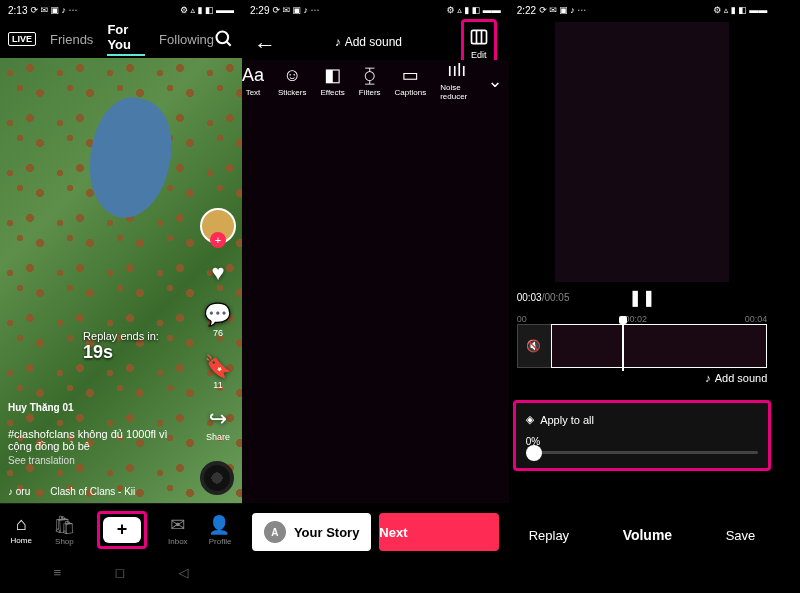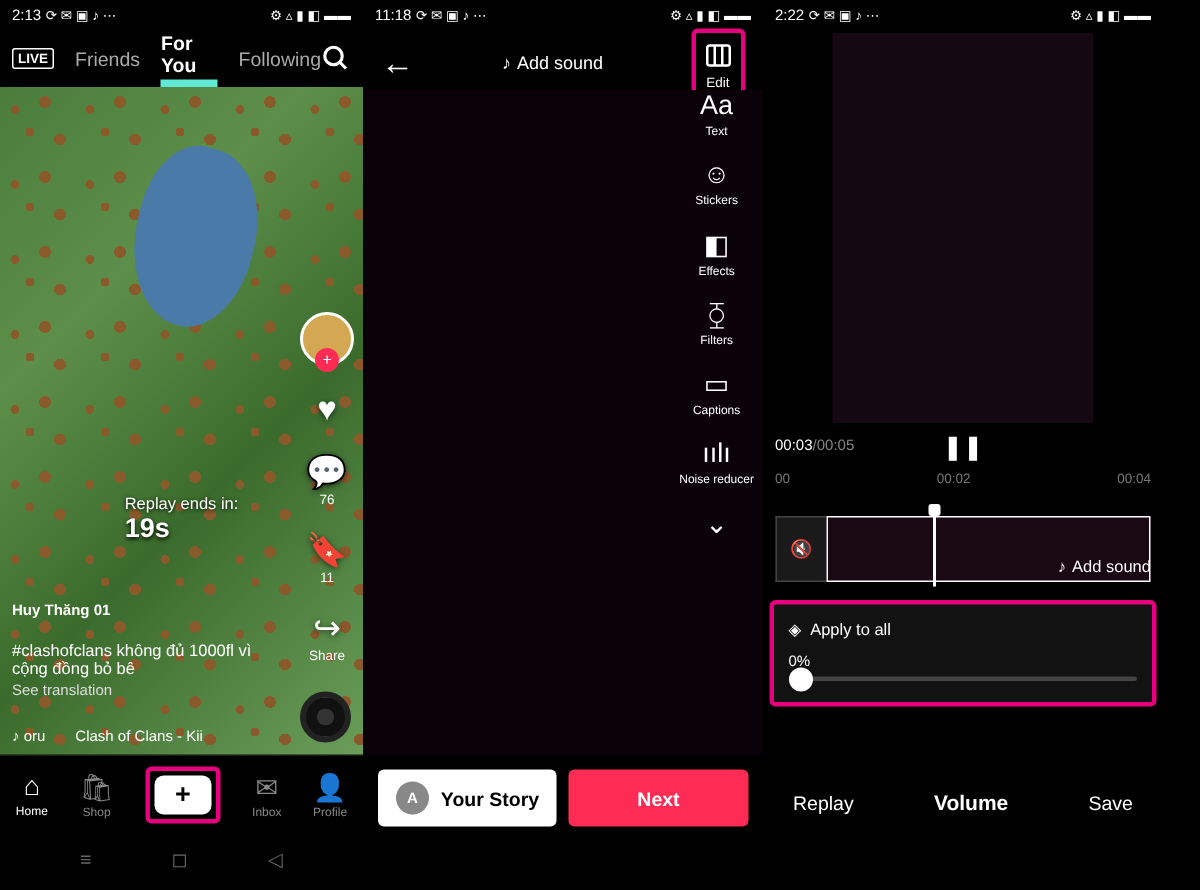--- a/index.html
+++ b/index.html
@@ -6,21 +6,21 @@
 body{background:#000;width:800px;height:593px;display:flex;overflow:hidden}
 .phone{width:242px;height:593px;background:#000;position:relative;color:#fff;overflow:hidden}
 .phone:nth-child(2){width:266.66px}
 .phone:nth-child(3){width:266.66px}
 .status-bar{height:20px;display:flex;align-items:center;justify-content:space-between;padding:0 8px;font-size:10px;background:#000}
 .status-left,.status-right{display:flex;align-items:center;gap:3px}
 .status-icon{font-size:9px}
 .top-nav{display:flex;align-items:center;justify-content:space-between;padding:6px 8px;height:38px}
 .top-nav-tabs{display:flex;gap:14px;font-size:13px;align-items:center}
 .top-nav-tab{color:#aaa}
-.top-nav-tab.active{color:#fff;font-weight:600;border-bottom:5px solid #5eead4;padding-bottom:2px}
+.top-nav-tab.active{color:#fff;font-weight:600;border-bottom:2px solid #5eead4;padding-bottom:2px}
 .live-badge{font-size:9px;border:1px solid #fff;padding:1px 3px;border-radius:2px;font-weight:700}
 .search-icon{font-size:18px}
 .feed{position:relative;height:445px;background:linear-gradient(135deg,#4a7c3c 0%,#5d8f4a 30%,#3a6b2c 60%,#6b9d5a 100%);overflow:hidden}
 .game-overlay{position:absolute;inset:0;background-image:radial-gradient(circle at 20% 30%,#8b5a2b 3px,transparent 3px),radial-gradient(circle at 60% 20%,#8b5a2b 4px,transparent 4px),radial-gradient(circle at 40% 60%,#8b5a2b 3px,transparent 3px),radial-gradient(circle at 80% 70%,#8b5a2b 4px,transparent 4px);background-size:50px 50px}
 .game-water{position:absolute;top:40px;left:90px;width:80px;height:120px;background:#4a7ba8;border-radius:40% 50% 45% 55%;transform:rotate(15deg)}
 .right-rail{position:absolute;right:6px;top:150px;display:flex;flex-direction:column;gap:16px;align-items:center}
 .rail-item{display:flex;flex-direction:column;align-items:center;color:#fff;font-size:9px}
 .rail-icon{font-size:22px;filter:drop-shadow(0 1px 2px rgba(0,0,0,0.6))}
 .avatar-ring{width:36px;height:36px;border-radius:50%;background:#d4a853;border:2px solid #fff;position:relative}
 .avatar-plus{position:absolute;bottom:-6px;left:50%;transform:translateX(-50%);width:16px;height:16px;background:#fe2c55;border-radius:50%;display:flex;align-items:center;justify-content:center;font-size:11px}
@@ -40,35 +40,35 @@
 .create-btn::before{content:'';position:absolute;left:-3px;top:0;bottom:0;width:6px;background:#25f4ee;border-radius:6px 0 0 6px;z-index:-1}
 .create-btn::after{content:'';position:absolute;right:-3px;top:0;bottom:0;width:6px;background:#fe2c55;border-radius:0 6px 6px 0;z-index:-1}
 .highlight-box{border:3px solid #e6007e;border-radius:4px;padding:3px}
 .sys-nav{height:34px;display:flex;justify-content:space-evenly;align-items:center;color:#666;font-size:13px}
 
 .p2-header{display:flex;align-items:center;justify-content:space-between;padding:10px 12px;height:44px}
 .back-arrow{font-size:22px}
 .add-sound-pill{font-size:12px;display:flex;align-items:center;gap:4px}
 .edit-btn{display:flex;flex-direction:column;align-items:center;font-size:9px;gap:1px}
 .edit-icon-box{width:24px;height:24px;display:flex;align-items:center;justify-content:center;font-size:16px}
-.right-tools{position:absolute;right:6px;top:60px;display:flex;flex-direction:column;gap:14px;align-items:center;z-index:5}
+.right-tools{position:absolute;right:6px;top:60px;display:flex;flex-direction:row;gap:14px;align-items:center;z-index:5}
 .tool-item{display:flex;flex-direction:column;align-items:center;font-size:8px;gap:2px;color:#fff}
 .tool-icon{font-size:18px}
 .preview-area{position:absolute;top:60px;left:0;right:0;bottom:90px;background:#0a0208}
 .bottom-row{position:absolute;bottom:36px;left:0;right:0;height:50px;display:flex;gap:8px;padding:0 10px;align-items:center}
 .story-btn{flex:1;height:38px;background:#fff;border-radius:4px;display:flex;align-items:center;justify-content:center;gap:8px;color:#000;font-size:13px;font-weight:600}
 .story-avatar{width:22px;height:22px;border-radius:50%;background:#888;display:flex;align-items:center;justify-content:center;font-size:10px;color:#fff}
-.next-btn{flex:1;height:38px;background:#fe2c55;border-radius:4px;display:flex;align-items:center;justify-content:center;font-size:13px;font-weight:600}
+.next-btn{flex:1;height:38px;background:#fe2c55;border-radius:4px;display:flex;align-items:center;justify-content:flex-start;font-size:13px;font-weight:600}
 
 .p3-preview{position:absolute;top:22px;left:46px;right:46px;height:260px;background:#140812}
 .p3-timecodes{position:absolute;top:292px;left:8px;font-size:10px;color:#888}
 .p3-timecodes .cur{color:#fff}
 .p3-pause{position:absolute;top:288px;left:50%;transform:translateX(-50%);font-size:16px}
 .p3-timeline{position:absolute;top:314px;left:8px;right:8px}
-.p3-ticks{display:flex;justify-content:space-between;font-size:9px;color:#777;margin-bottom:20px}
+.p3-ticks{display:flex;justify-content:space-between;font-size:9px;color:#777;margin-bottom:0}
 .p3-track-row{display:flex;align-items:stretch;gap:0;height:44px}
 .p3-mute-btn{width:34px;background:#1a1a1a;border:1px solid #444;border-right:none;display:flex;align-items:center;justify-content:center;font-size:12px}
 .p3-clip{flex:1;background:#1a0812;border:1px solid #fff;position:relative}
 .playhead{position:absolute;left:33%;top:-4px;bottom:-4px;width:2px;background:#fff}
 .playhead::before{content:'';position:absolute;top:-5px;left:-3px;width:8px;height:8px;background:#fff;border-radius:2px}
 .p3-addsound-row{position:absolute;top:372px;right:8px;font-size:11px;display:flex;align-items:center;gap:4px}
 .volume-panel{position:absolute;top:400px;left:4px;right:4px;border:3px solid #e6007e;border-radius:4px;padding:10px 10px 14px;background:#121212}
 .apply-row{display:flex;align-items:center;gap:6px;font-size:11px;margin-bottom:10px}
 .vol-pct{font-size:10px;margin-bottom:4px}
 .slider{position:relative;height:3px;background:#444;border-radius:2px}
@@ -176,21 +176,21 @@
   <div class="sys-nav">
     <span>≡</span>
     <span>◻</span>
     <span>◁</span>
   </div>
 </div>
 
 <div class="phone">
   <div class="status-bar">
     <div class="status-left">
-      <span>11:18</span>
+      <span>2:29</span>
       <span class="status-icon">⟳ ✉ ▣ ♪ ⋯</span>
     </div>
     <div class="status-right">
       <span class="status-icon">⚙ ▵ ▮ ◧ ▬▬</span>
     </div>
   </div>
 
   <div class="p2-header">
     <span class="back-arrow">←</span>
     <span class="add-sound-pill">

